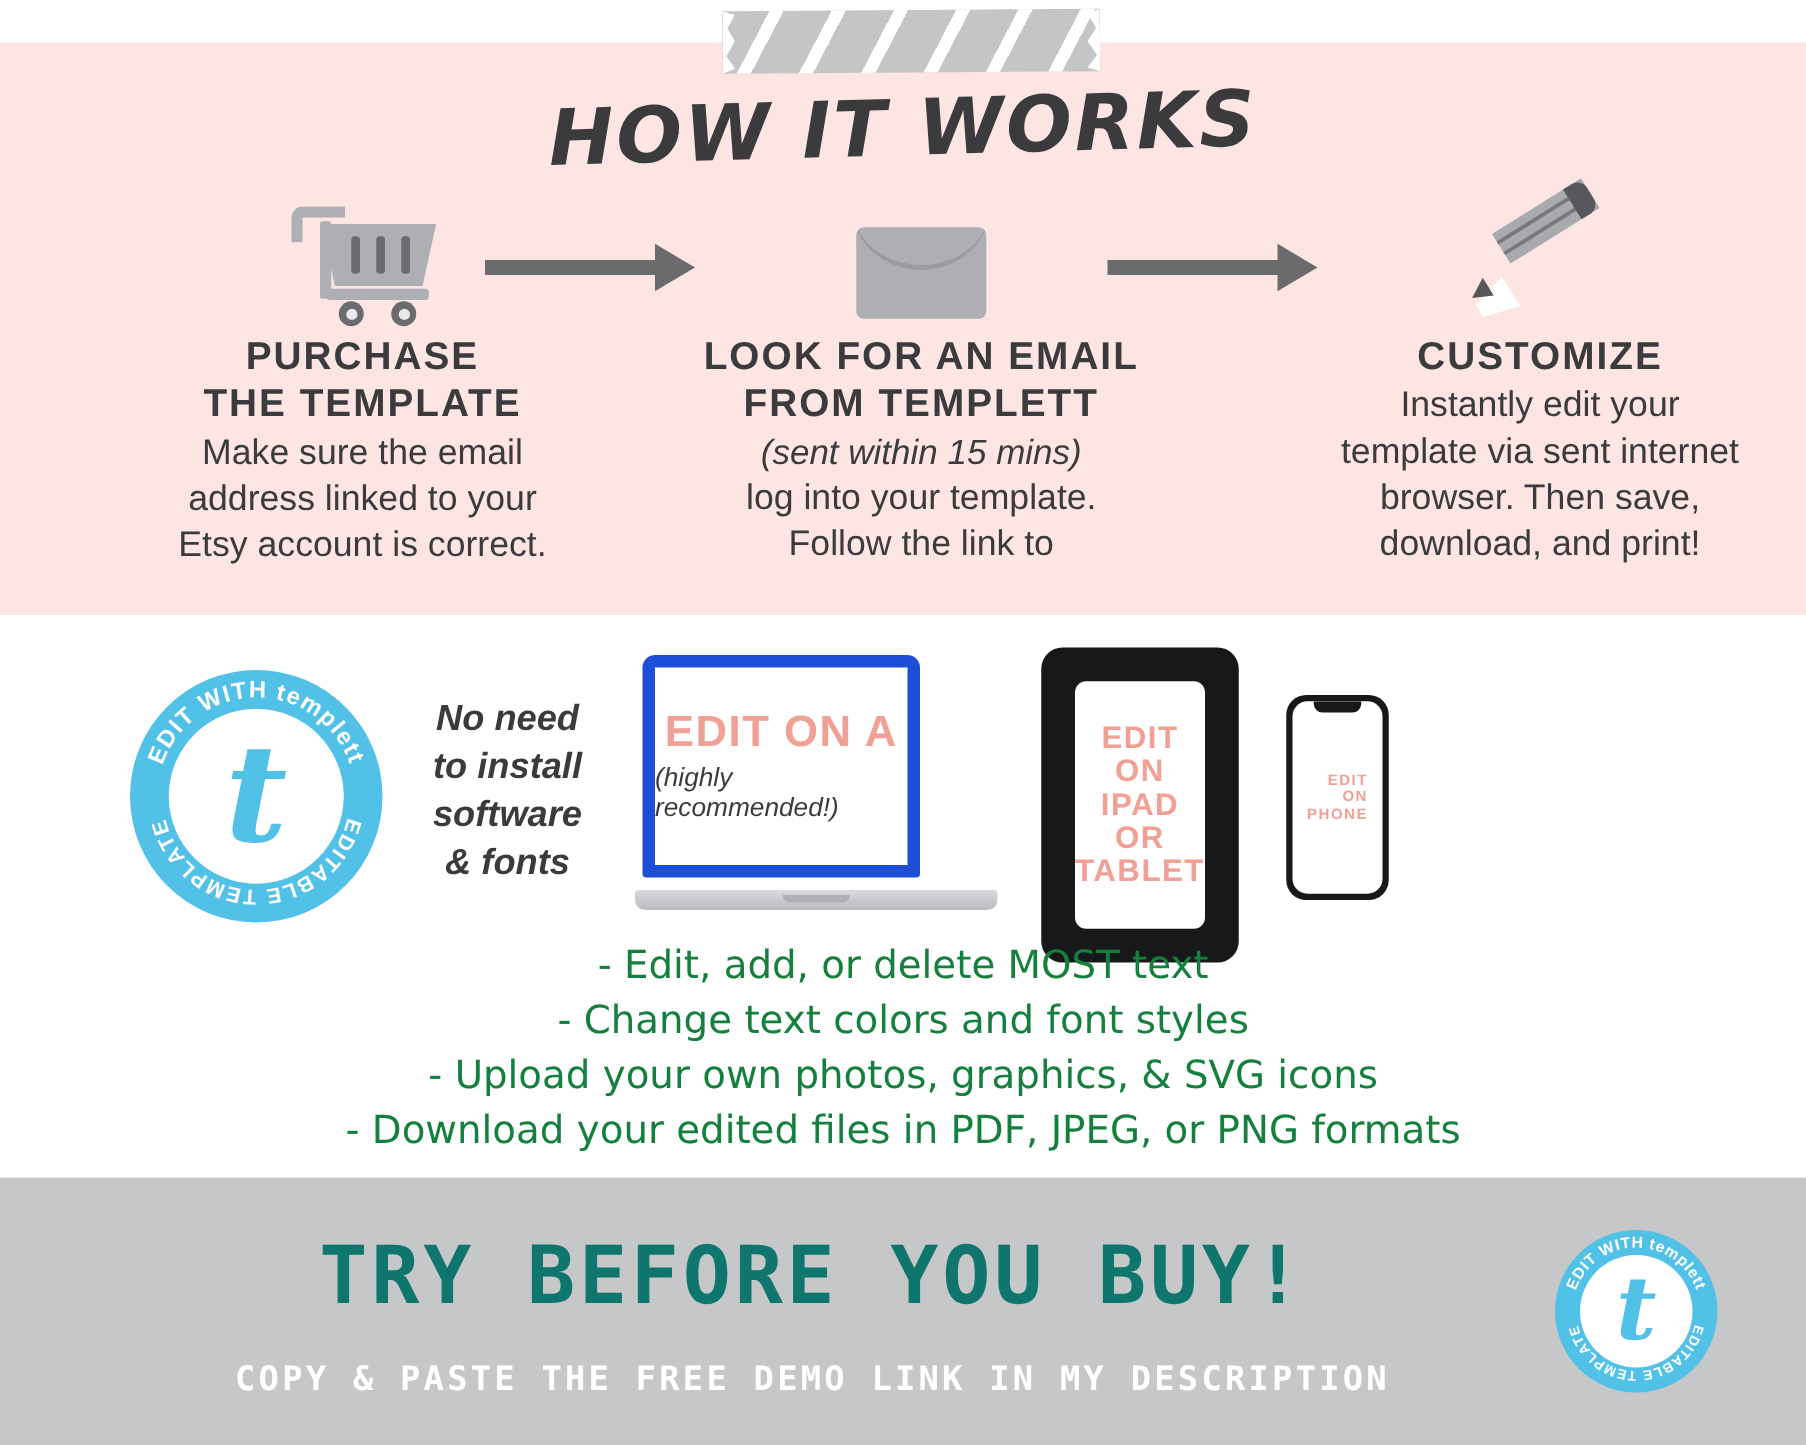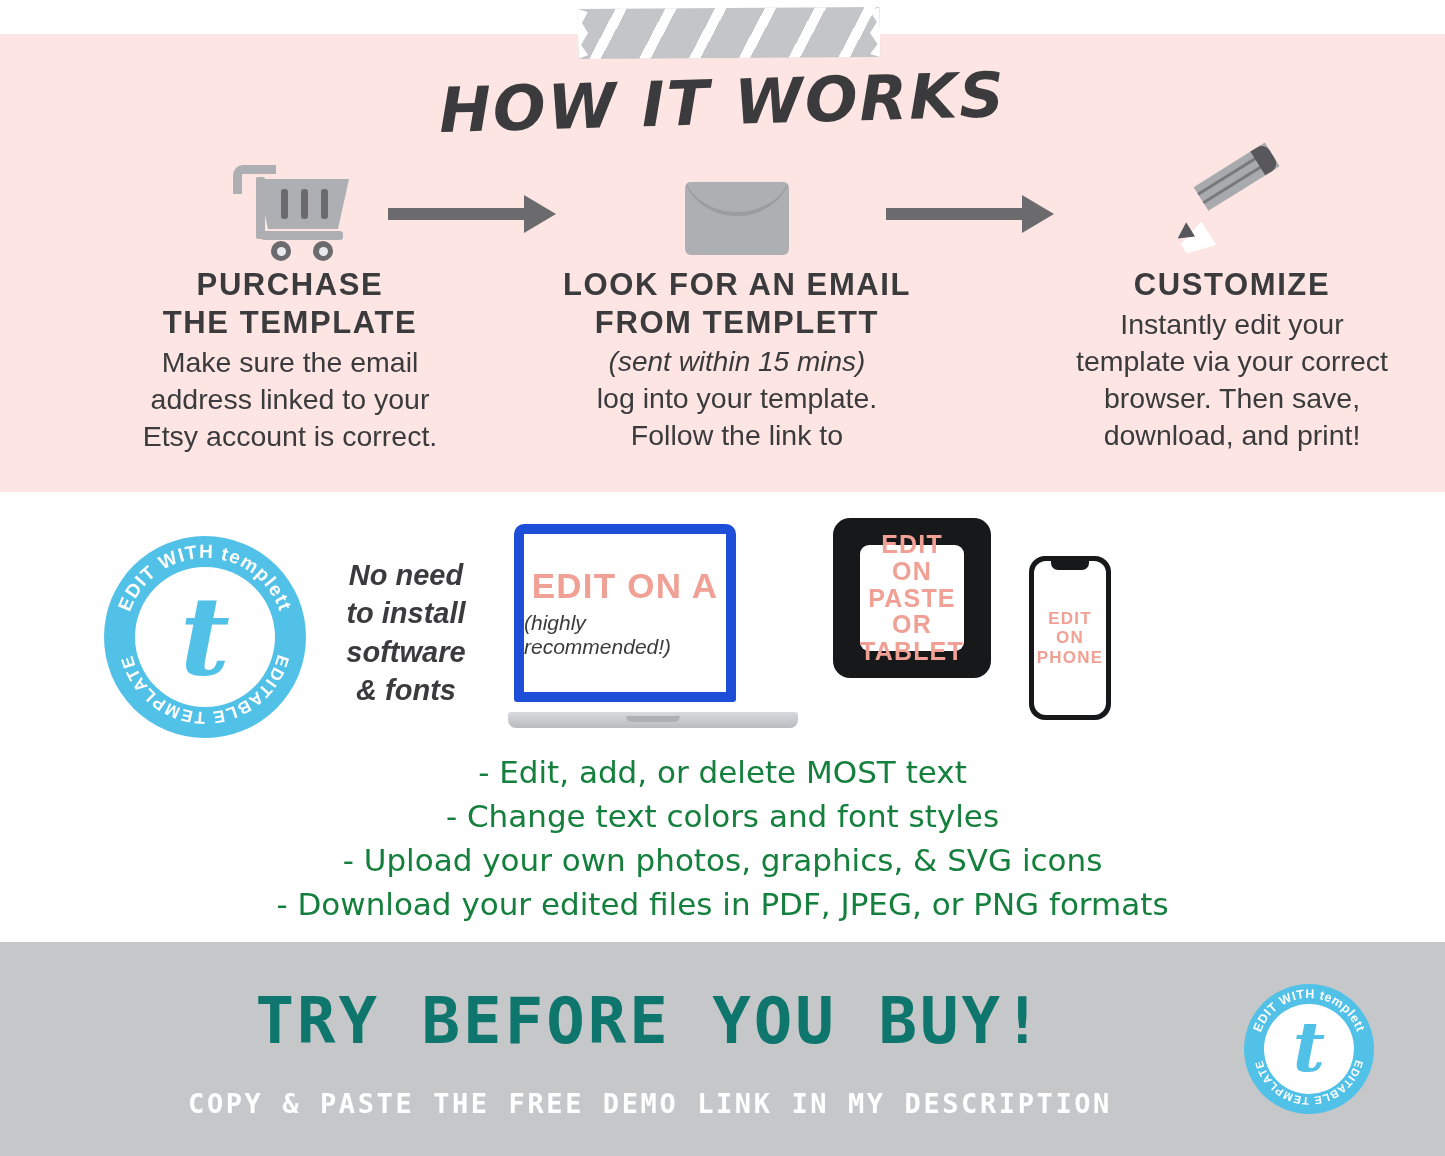--- a/index.html
+++ b/index.html
@@ -187,21 +187,21 @@
     background:#aeb0b4;border-radius:0 0 6px 6px;
   }
   .dev-title{
     color:#f0a094;font-weight:bold;letter-spacing:1.2px;line-height:1.1;text-align:center;
   }
   .lap-title{font-size:35px;}
   .lap-sub{font-size:21px;font-style:italic;color:#3b3b3d;margin-top:6px;}
 
   
   .tablet{
-    position:absolute;left:833px;top:518px;width:158px;height:160px;
+    position:absolute;left:833px;top:518px;width:158px;height:252px;
     background:#17181a;border-radius:17px;padding:27px;box-sizing:border-box;
   }
   .tab-screen{
     width:100%;height:100%;background:#ffffff;border-radius:9px;
     display:flex;align-items:center;justify-content:center;
   }
   .tab-title{font-size:25px;line-height:1.07;}
 
   
   .phone{
@@ -209,21 +209,21 @@
     background:#17181a;border-radius:16px;padding:5px;box-sizing:border-box;
   }
   .ph-screen{
     position:relative;width:100%;height:100%;background:#ffffff;border-radius:12px;
     display:flex;align-items:center;justify-content:center;overflow:hidden;
   }
   .ph-notch{
     position:absolute;left:50%;top:0;transform:translateX(-50%);
     width:38px;height:9px;background:#17181a;border-radius:0 0 7px 7px;
   }
-  .ph-title{font-size:17px;line-height:1.12;}
+  .ph-title{font-size:12px;line-height:1.12;text-align:right;}
 
   
   .oneyear{
     position:absolute;left:1122px;top:536px;width:308px;text-align:center;
     color:#3b3b3d;font-size:30px;line-height:1.25;
   }
   .oneyear b{font-weight:bold;letter-spacing:0.5px;}
 
   
   .bullets{
@@ -324,21 +324,21 @@
           </div>
           <div class="p-wood"></div>
           <div class="p-tip"></div>
         </div>
       </div>
       <div class="step-head">
         <div>CUSTOMIZE</div>
       </div>
       <div class="step-sub">
         <div>Instantly edit your</div>
-        <div>template via your correct</div>
+        <div>template via sent internet</div>
         <div>browser. Then save,</div>
         <div>download, and print!</div>
       </div>
     </div>
   </div>
 
   <div class="mid"></div>
 
   <div class="badge badge-main">
     <div class="badge-inner"></div>
@@ -374,21 +374,21 @@
       </div>
     </div>
     <div class="lap-base"></div>
     <div class="lap-notch"></div>
   </div>
 
   <div class="tablet">
     <div class="tab-screen">
       <div class="dev-title tab-title">
         <div>EDIT ON</div>
-        <div>PASTE</div>
+        <div>IPAD</div>
         <div>OR</div>
         <div>TABLET</div>
       </div>
     </div>
   </div>
 
   <div class="phone">
     <div class="ph-screen">
       <div class="ph-notch"></div>
       <div class="dev-title ph-title">

